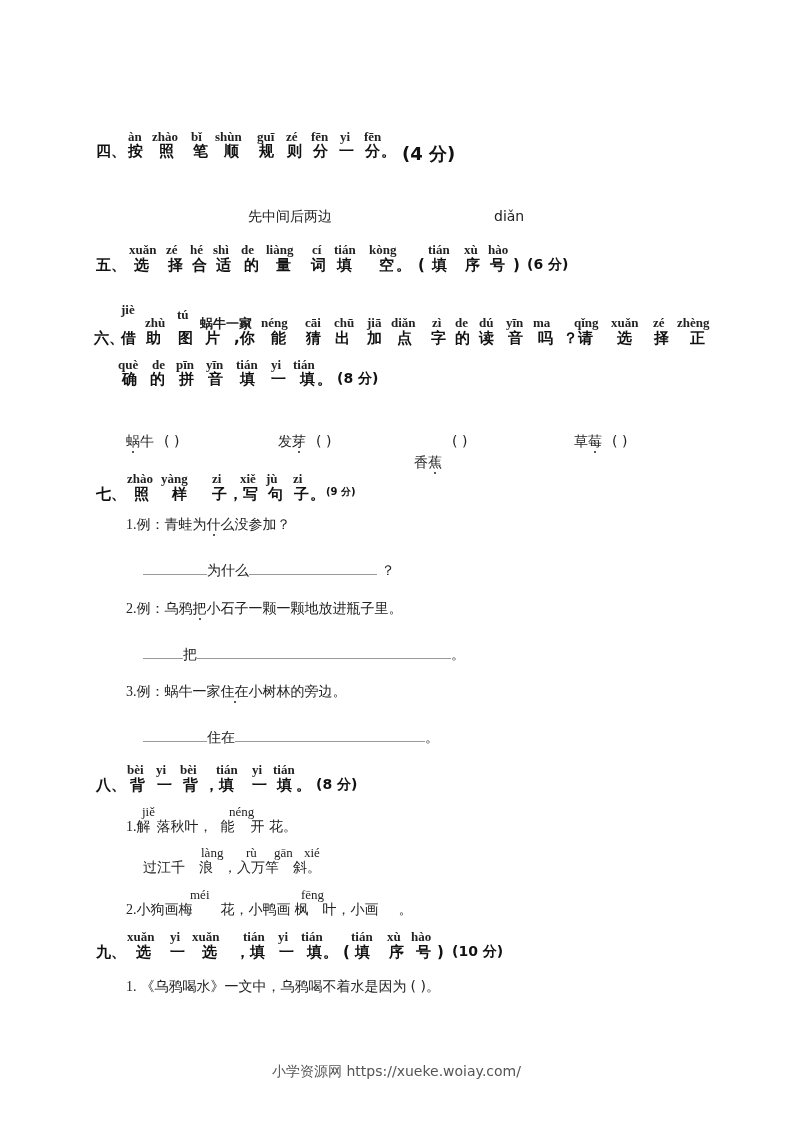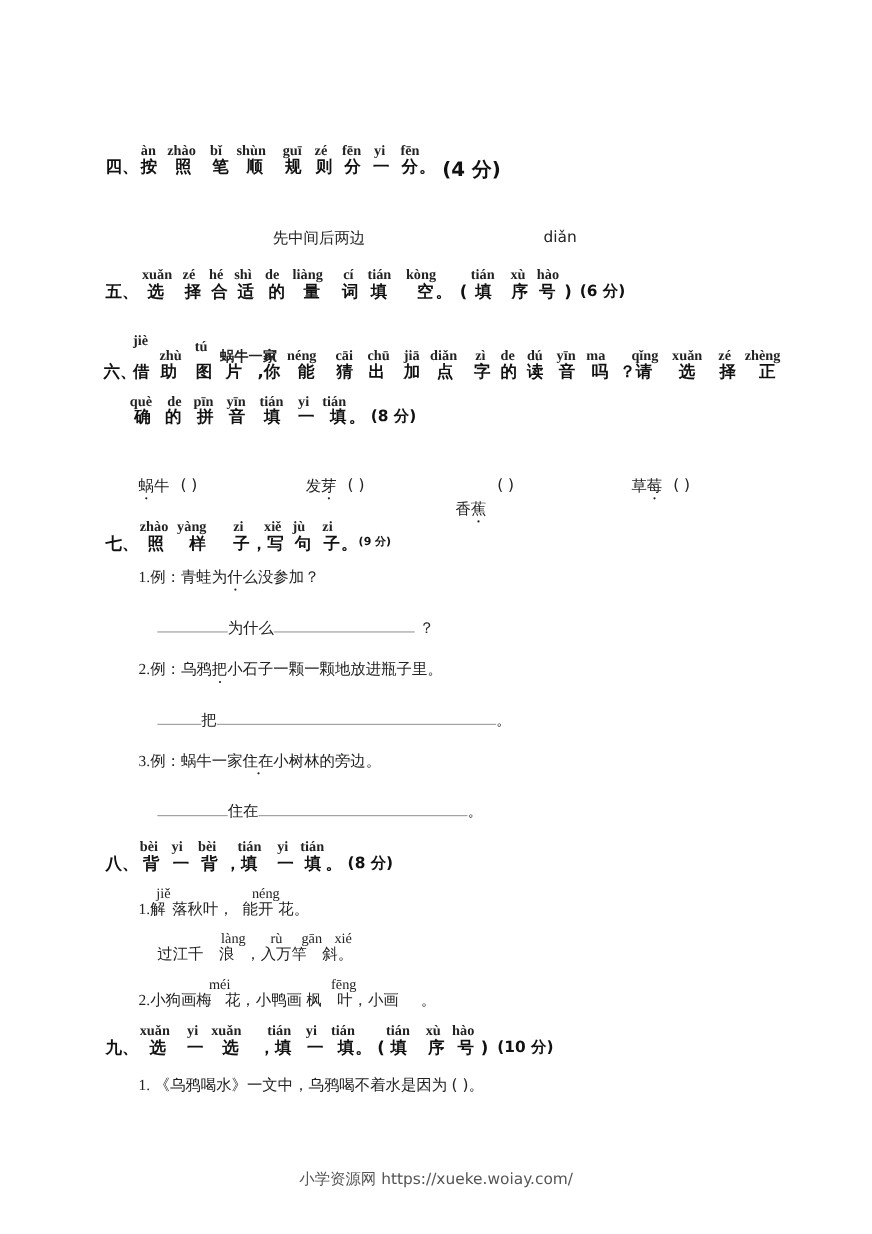--- a/index.html
+++ b/index.html
@@ -209,35 +209,35 @@
   <span class="hz hzb" style="left:183px;top:776px">背</span>
   <span class="hz hzb" style="left:204px;top:776px">，填</span>
   <span class="hz hzb" style="left:252px;top:776px">一</span>
   <span class="hz hzb" style="left:277px;top:776px">填</span>
   <span class="hz hzb" style="left:296px;top:776px">。</span>
   <span class="hz hzb" style="left:316px;top:776px;font-size:14px">(8 分)</span>
 
   <span class="py" style="left:142px;top:804px">jiě</span>
   <span class="py" style="left:229px;top:804px">néng</span>
   <span class="body-text" style="left:126px;top:818px">
-    <span class="num">1.</span><span>解</span><span style="margin-left:6px">落秋叶，</span><span style="margin-left:8px">能</span><span style="">开  花。</span>
+    <span class="num">1.</span><span>解</span><span style="margin-left:6px">落秋叶，</span><span style="margin-left:8px">能</span><span style="margin-left:16px">开  花。</span>
   </span>
 
   <span class="py" style="left:201px;top:845px">làng</span>
   <span class="py" style="left:246px;top:845px">rù</span>
   <span class="py" style="left:274px;top:845px">gān</span>
   <span class="py" style="left:304px;top:845px">xié</span>
   <span class="body-text" style="left:143px;top:859px">
     <span>过江千</span><span style="margin-left:14px">浪</span><span style="margin-left:10px">，入万</span><span>竿</span><span style="margin-left:14px">斜</span><span>。</span>
   </span>
 
   <span class="py" style="left:190px;top:887px">méi</span>
   <span class="py" style="left:301px;top:887px">fēng</span>
   <span class="body-text" style="left:126px;top:901px">
-    <span class="num">2.</span><span>小狗画</span><span>梅</span><span style="margin-left:12px">花，小鸭画</span><span style="margin-left:4px">枫</span><span style="margin-left:14px">叶，小画</span><span style="margin-left:20px">。</span>
+    <span class="num">2.</span><span>小狗画</span><span>梅</span><span style="margin-left:28px">花，小鸭画</span><span style="margin-left:4px">枫</span><span style="margin-left:14px">叶，小画</span><span style="margin-left:20px">。</span>
   </span>
 </div>
 
 <div>
   <span class="py pyb" style="left:127px;top:929px">xuǎn</span>
   <span class="py pyb" style="left:170px;top:929px">yi</span>
   <span class="py pyb" style="left:192px;top:929px">xuǎn</span>
   <span class="py pyb" style="left:243px;top:929px">tián</span>
   <span class="py pyb" style="left:278px;top:929px">yi</span>
   <span class="py pyb" style="left:301px;top:929px">tián</span>

